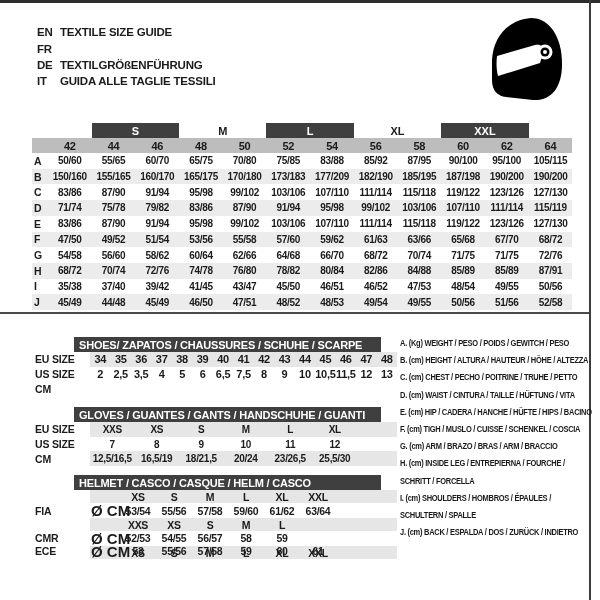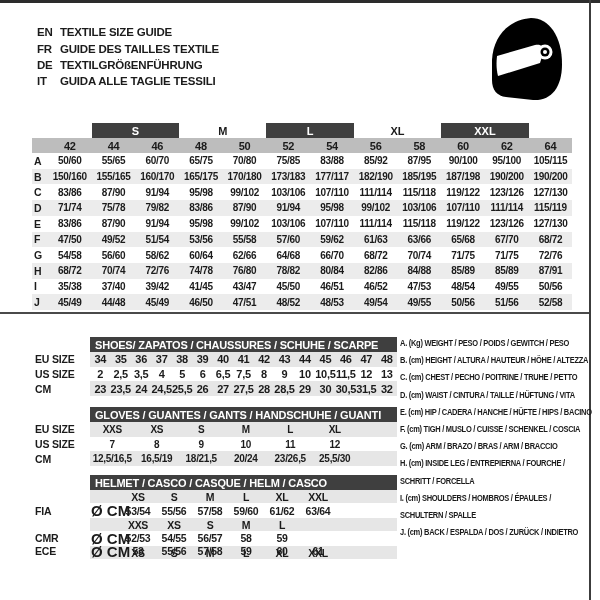--- a/index.html
+++ b/index.html
@@ -25,21 +25,21 @@
   .mt-row{position:absolute;left:32px;width:540px;display:flex;align-items:center}
   .mt-sp{width:16px;flex:none}
   .mt-letter{width:16px;flex:none;font-size:10.5px;padding-left:2px}
   .mt-c{width:43.7px;flex:none;text-align:center;font-size:10px;letter-spacing:-0.3px}
   .mt-size{font-size:11px}
   .grp{flex:none;display:flex;align-items:center;justify-content:center;font-size:11px;height:15px}
   .grp-dark{background:var(--dark);color:#fff}
   .size-band{background:var(--sizeRow)}
   .alt{background:var(--altRow)}
   
-  .sec-title{left:90px;width:307px;height:15px;background:var(--dark);color:#fff;
+  .sec-title{left:74px;width:307px;height:15px;background:var(--dark);color:#fff;
              display:flex;align-items:center;padding-left:5px;font-size:11px;letter-spacing:-0.2px;white-space:nowrap}
   .sec-row{position:absolute;left:35px;width:362px;display:flex;align-items:center}
   .sec-lbl{position:absolute;left:0;top:0;bottom:0;display:flex;align-items:center;font-size:10.5px;letter-spacing:-0.2px}
   .sec-band{position:absolute;left:55px;top:0;bottom:0;width:307px;display:flex;align-items:center}
   .shaded{background:var(--band)}
   .cell{flex:none;text-align:center;letter-spacing:-0.3px}
   .shoe-cell{width:20.47px;font-size:11px}
   .glove-cell{width:44.5px;font-size:10px}
   .helm-cell{width:36px;font-size:10.5px}
   .helm-sp{width:30px;flex:none}
@@ -59,21 +59,20 @@
 <div class="abs right-rule"></div>
 <div class="abs divider"></div>
 
 <div class="abs lang-block" id="langBlock">
     <div class="lang-row">
       <div class="lang-code">EN</div>
       <div class="lang-title">TEXTILE SIZE GUIDE</div>
     </div>
     <div class="lang-row">
       <div class="lang-code">FR</div>
-      <div class="lang-title">GUIDE DES TAILLES TEXTILE</div>
     </div>
     <div class="lang-row">
       <div class="lang-code">DE</div>
       <div class="lang-title">TEXTILGRÖßENFÜHRUNG</div>
     </div>
     <div class="lang-row">
       <div class="lang-code">IT</div>
       <div class="lang-title">GUIDA ALLE TAGLIE TESSILI</div>
     </div>
   </div>
@@ -128,21 +127,21 @@
       <div class="mt-c">105/115</div>
     </div>
     <div class="mt-row alt" style="top: 168.7px; height: 15.7px;">
       <div class="mt-letter">B</div>
       <div class="mt-c">150/160</div>
       <div class="mt-c">155/165</div>
       <div class="mt-c">160/170</div>
       <div class="mt-c">165/175</div>
       <div class="mt-c">170/180</div>
       <div class="mt-c">173/183</div>
-      <div class="mt-c">177/117</div>
+      <div class="mt-c">177/209</div>
       <div class="mt-c">182/190</div>
       <div class="mt-c">185/195</div>
       <div class="mt-c">187/198</div>
       <div class="mt-c">190/200</div>
       <div class="mt-c">190/200</div>
     </div>
     <div class="mt-row" style="top: 184.4px; height: 15.7px;">
       <div class="mt-letter">C</div>
       <div class="mt-c">83/86</div>
       <div class="mt-c">87/90</div>
@@ -301,37 +300,20 @@
         <div class="cell shoe-cell">9</div>
         <div class="cell shoe-cell">10</div>
         <div class="cell shoe-cell">10,5</div>
         <div class="cell shoe-cell">11,5</div>
         <div class="cell shoe-cell">12</div>
         <div class="cell shoe-cell">13</div>
       </div>
     </div>
     <div class="sec-row" style="top: 381.4px; height: 14.7px;">
       <div class="sec-lbl">CM</div>
-      <div class="sec-band shaded">
-        <div class="cell shoe-cell">23</div>
-        <div class="cell shoe-cell">23,5</div>
-        <div class="cell shoe-cell">24</div>
-        <div class="cell shoe-cell">24,5</div>
-        <div class="cell shoe-cell">25,5</div>
-        <div class="cell shoe-cell">26</div>
-        <div class="cell shoe-cell">27</div>
-        <div class="cell shoe-cell">27,5</div>
-        <div class="cell shoe-cell">28</div>
-        <div class="cell shoe-cell">28,5</div>
-        <div class="cell shoe-cell">29</div>
-        <div class="cell shoe-cell">30</div>
-        <div class="cell shoe-cell">30,5</div>
-        <div class="cell shoe-cell">31,5</div>
-        <div class="cell shoe-cell">32</div>
-      </div>
     </div>
   </div>
 
 <div class="abs sec-title" style="top:407px">GLOVES / GUANTES / GANTS / HANDSCHUHE / GUANTI</div>
 <div id="glovesRows">
     <div class="sec-row" style="top: 422px; height: 14.7px;">
       <div class="sec-lbl">EU SIZE</div>
       <div class="sec-band shaded">
         <div class="cell glove-cell">XXS</div>
         <div class="cell glove-cell">XS</div>

